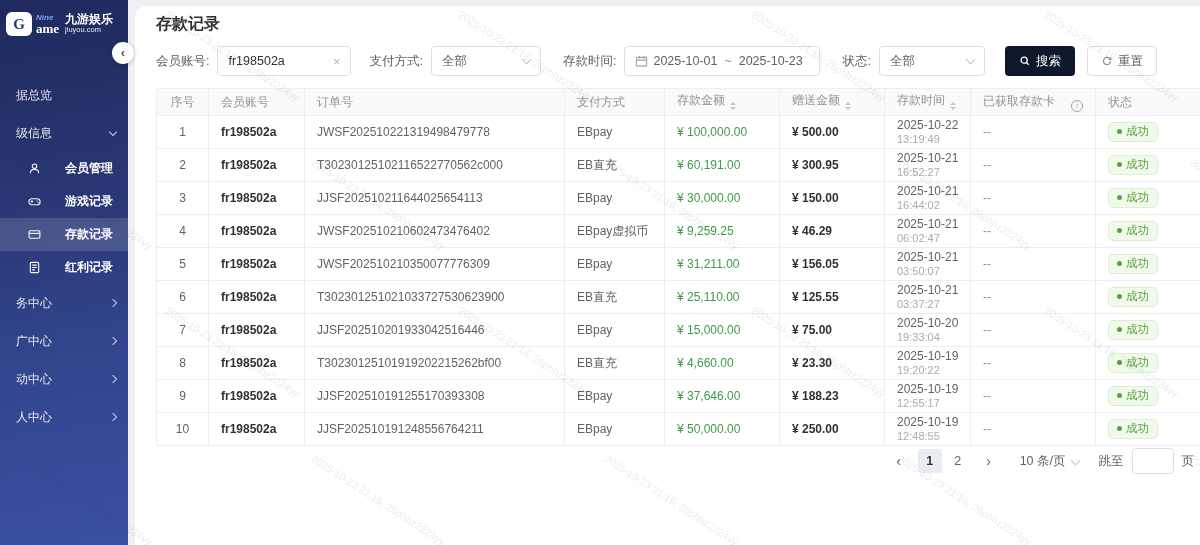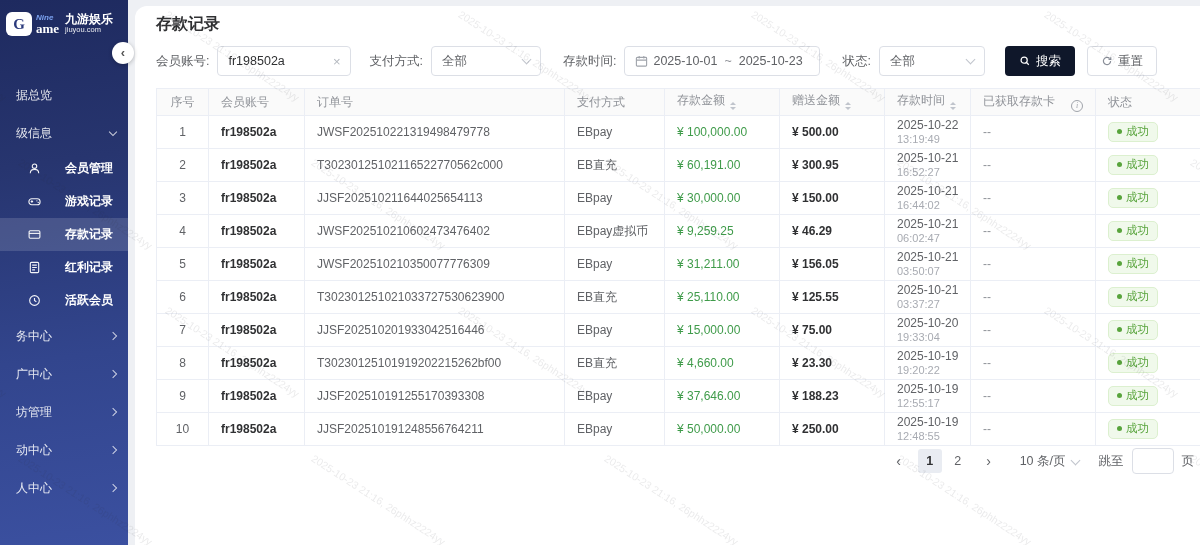--- a/index.html
+++ b/index.html
@@ -166,39 +166,26 @@
         </div>
         <div class="side-item sub">
           <span class="s-ico">
             <svg viewBox="0 0 14 14" fill="none" stroke="currentColor" stroke-width="1.2">
               <rect x="2.5" y="1.5" width="9" height="11" rx="1.2"></rect>
               <path d="M4.5 4.5h5M4.5 7h5M4.5 9.5h3"></path>
             </svg>
           </span>
           <span class="s-label">红利记录</span>
         </div>
-        <div class="side-item sub">
-          <span class="s-ico">
-            <svg viewBox="0 0 14 14" fill="none" stroke="currentColor" stroke-width="1.2">
-              <circle cx="7" cy="7" r="5.2"></circle>
-              <path d="M7 4.2V7l2 1.4"></path>
-            </svg>
-          </span>
-          <span class="s-label">活跃会员</span>
-        </div>
         <div class="side-item parent">
           <span class="s-label">务中心</span>
           <span class="s-chev right"></span>
         </div>
         <div class="side-item parent">
           <span class="s-label">广中心</span>
-          <span class="s-chev right"></span>
-        </div>
-        <div class="side-item parent">
-          <span class="s-label">坊管理</span>
           <span class="s-chev right"></span>
         </div>
         <div class="side-item parent">
           <span class="s-label">动中心</span>
           <span class="s-chev right"></span>
         </div>
         <div class="side-item parent">
           <span class="s-label">人中心</span>
           <span class="s-chev right"></span>
         </div>

